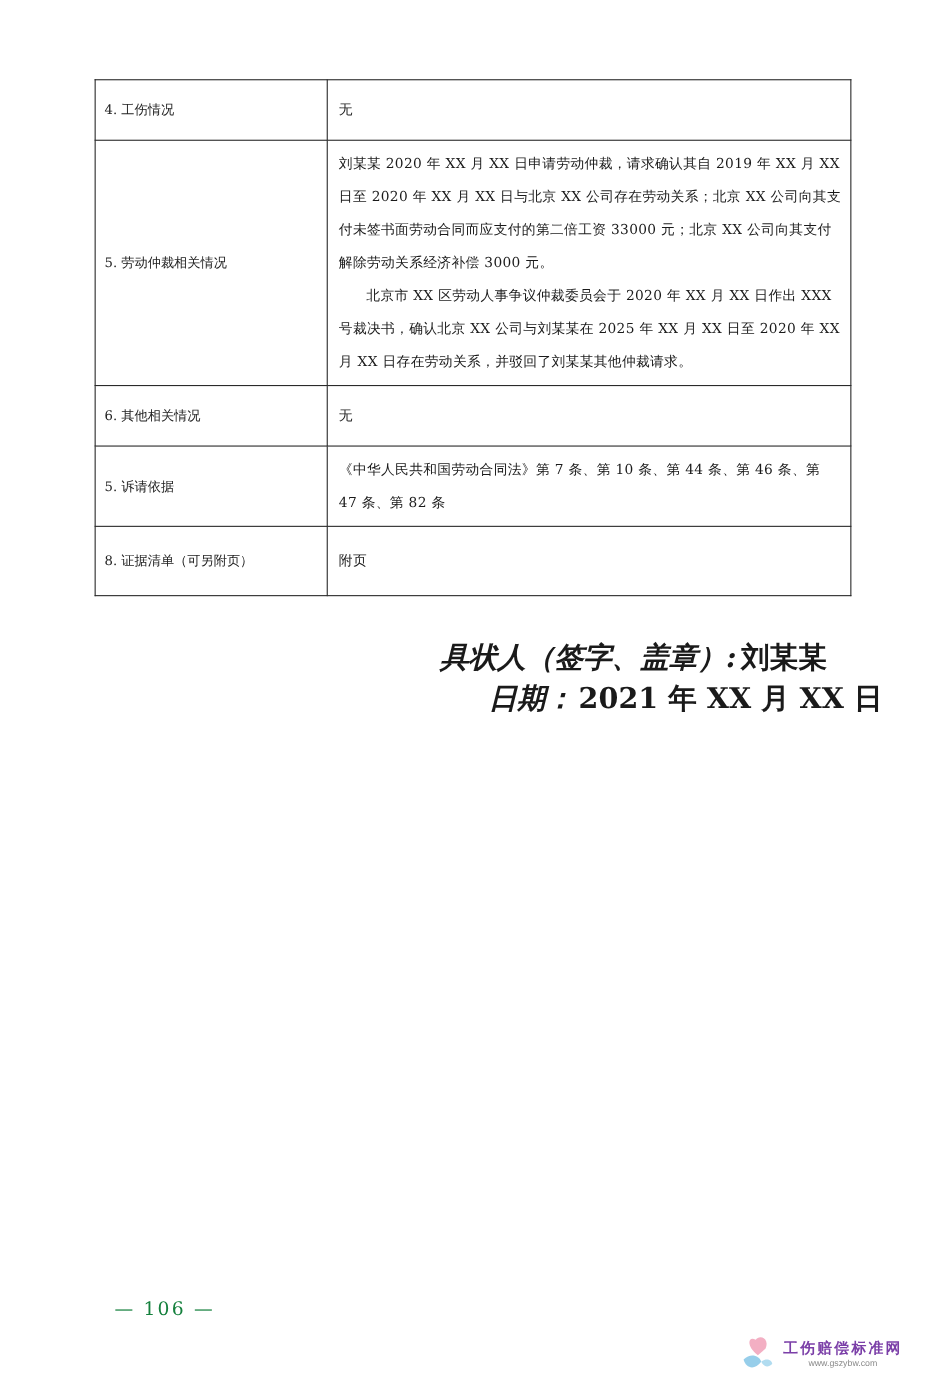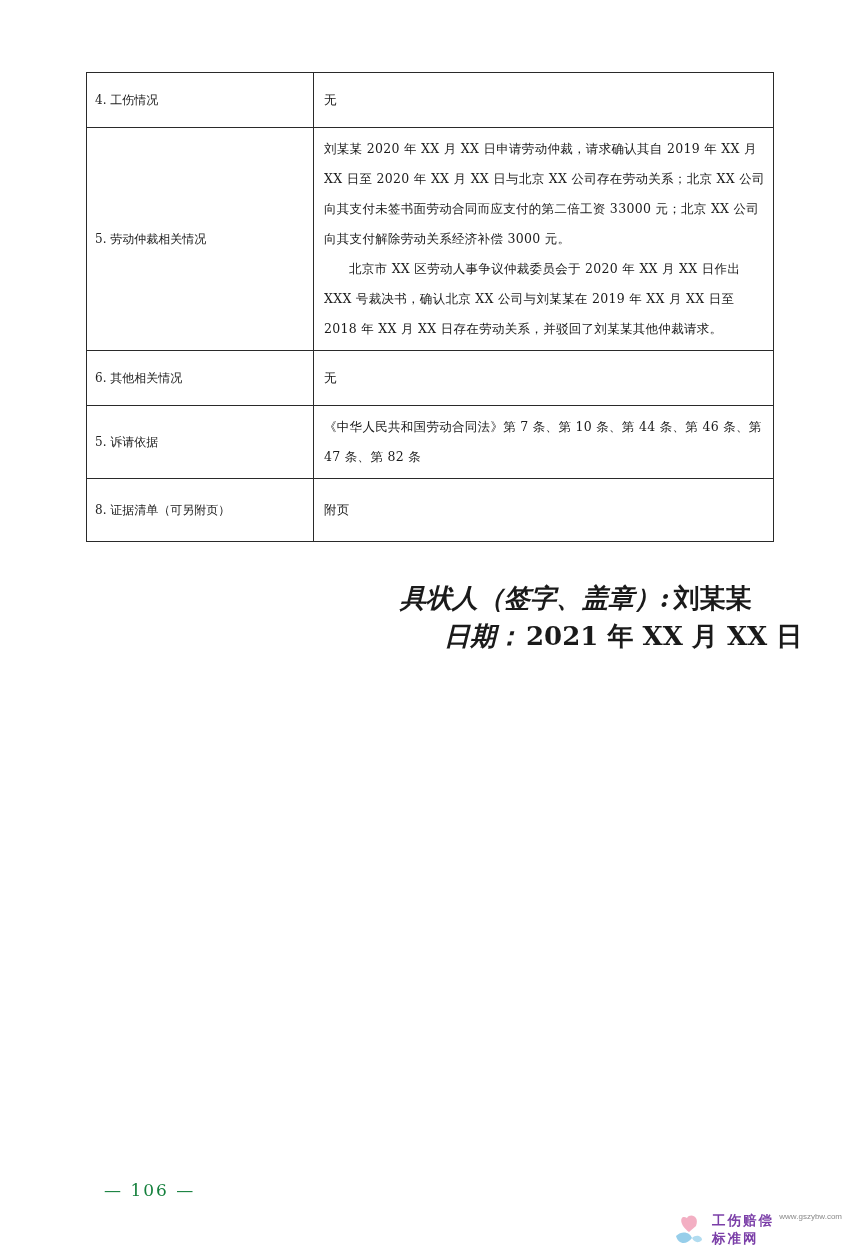--- a/index.html
+++ b/index.html
@@ -19,21 +19,21 @@
       position: absolute;
       left: 86px;
       top: 72px;
       width: 688px;
       border-collapse: collapse;
       font-size: 12.5px;
     }
     .doc-table td {
       border: 1px solid #2a2a2a;
       vertical-align: middle;
-      padding: 0 16px 0 8px;
+      padding: 0 0 0 8px;
     }
     .doc-table td.label-cell {
       width: 202px;
       font-size: 12px;
       color: #222;
     }
     .doc-table td.content-cell {
       padding: 6px 8px 6px 10px;
       line-height: 30px;
       font-size: 12.5px;
@@ -96,22 +96,22 @@
       align-items: center;
     }
     .wm-logo {
       width: 34px;
       height: 36px;
       position: relative;
     }
     .wm-text {
       margin-left: 6px;
       display: flex;
-      flex-direction: row;
-      align-items: flex-start;
+      flex-direction: column;
+      align-items: center;
     }
     .wm-title {
       font-size: 13.5px;
       font-weight: bold;
       color: #7b3fa8;
       letter-spacing: 2px;
       font-family: "DejaVu Sans", sans-serif;
     }
     .wm-url {
       font-size: 8px;
@@ -127,21 +127,21 @@
       <tr class="row-4">
     <td class="label-cell">4. 工伤情况</td>
     <td class="content-cell">
       <p class="para">无</p>
     </td>
   </tr>
   <tr class="row-5">
     <td class="label-cell">5. 劳动仲裁相关情况</td>
     <td class="content-cell">
       <p class="para">刘某某 2020 年 XX 月 XX 日申请劳动仲裁，请求确认其自 2019 年 XX 月 XX 日至 2020 年 XX 月 XX 日与北京 XX 公司存在劳动关系；北京 XX 公司向其支付未签书面劳动合同而应支付的第二倍工资 33000 元；北京 XX 公司向其支付解除劳动关系经济补偿 3000 元。</p>
-      <p class="para-indent">北京市 XX 区劳动人事争议仲裁委员会于 2020 年 XX 月 XX 日作出 XXX 号裁决书，确认北京 XX 公司与刘某某在 2019 年 XX 月 XX 日至 2018 年 XX 月 XX 日存在劳动关系，并驳回了刘某某其他仲裁请求。</p>
+      <p class="para-indent">北京市 XX 区劳动人事争议仲裁委员会于 2020 年 XX 月 XX 日作出 XXX 号裁决书，确认北京 XX 公司与刘某某在 2025 年 XX 月 XX 日至 2020 年 XX 月 XX 日存在劳动关系，并驳回了刘某某其他仲裁请求。</p>
     </td>
   </tr>
   <tr class="row-6">
     <td class="label-cell">6. 其他相关情况</td>
     <td class="content-cell">
       <p class="para">无</p>
     </td>
   </tr>
   <tr class="row-7">
     <td class="label-cell">5. 诉请依据</td>

